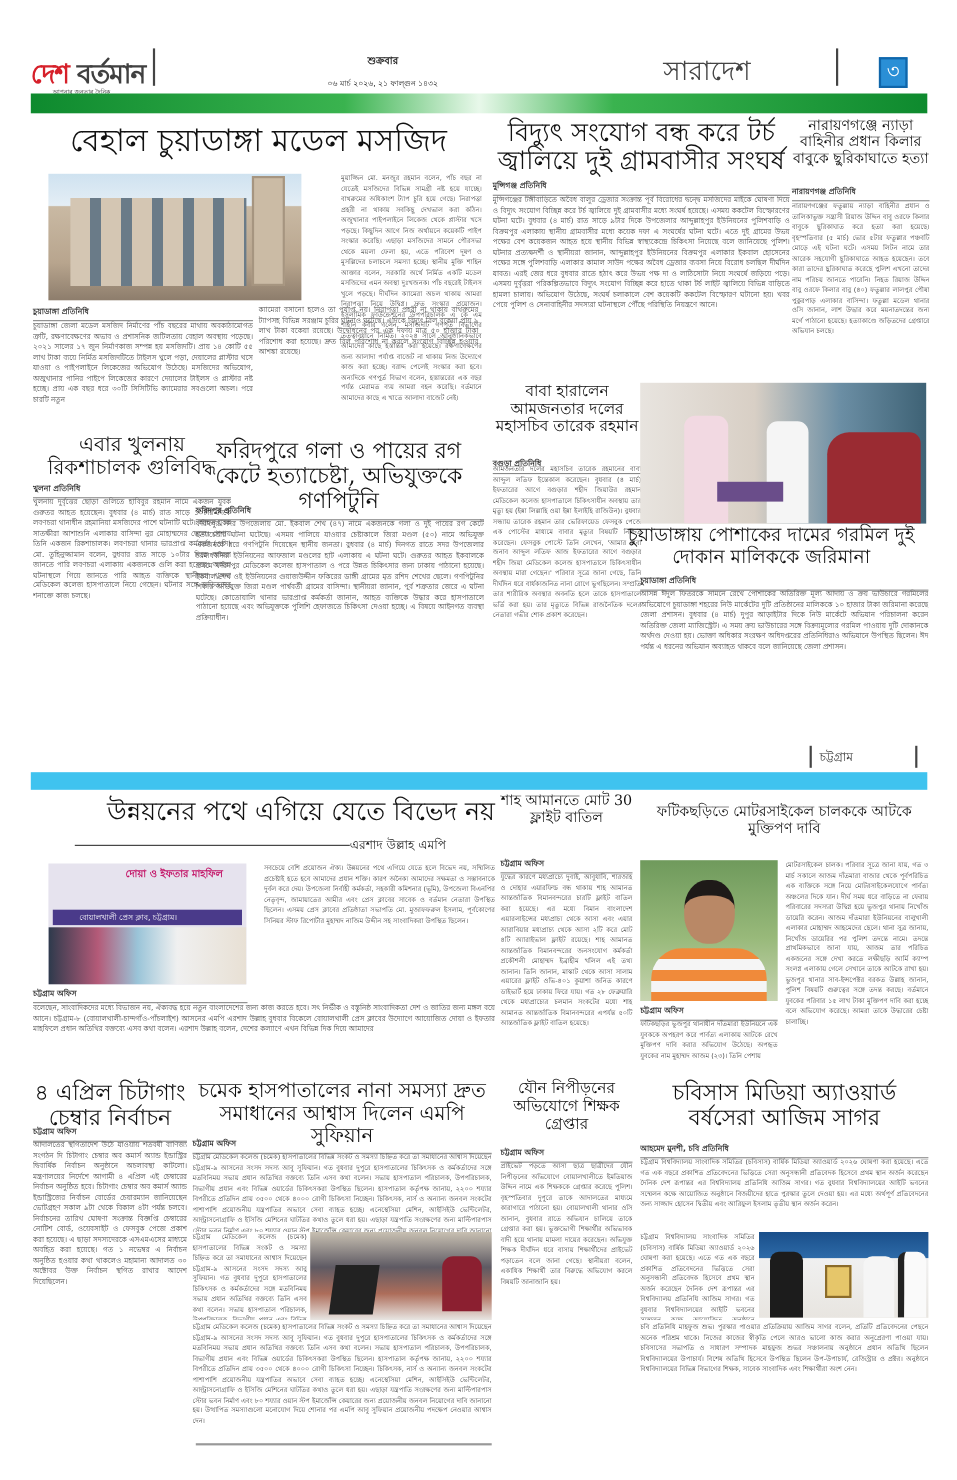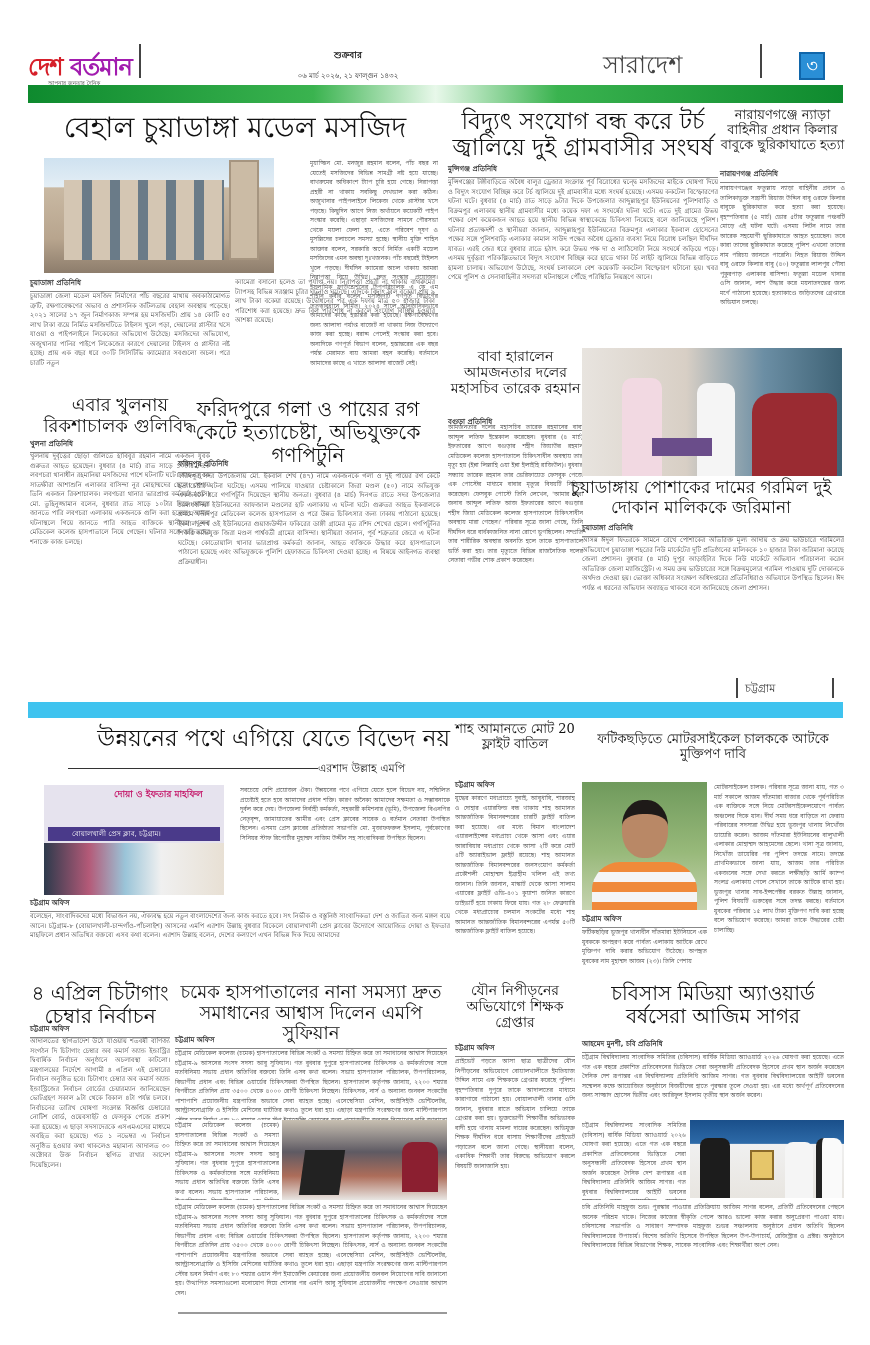--- a/index.html
+++ b/index.html
@@ -1,20 +1,20 @@
 <!DOCTYPE html>
 <html><head>
 <meta charset="utf-8">
 <style>
 *{box-sizing:border-box;margin:0;padding:0}
 body{width:870px;height:1345px;background:#fff;font-family:"DejaVu Sans",sans-serif;color:#222;position:relative;overflow:hidden}
 .abs{position:absolute}
 .masthead{left:28px;top:40px;width:815px;height:62px}
 .logo{left:0;top:8px;font-weight:bold;font-size:24px;letter-spacing:-1px}
-.logo .r{color:#d6202a}.logo .g{color:#a21caf}
+.logo .r{color:#d6202a}.logo .g{color:#404040}
 .logo-tag{left:20px;top:40px;font-size:5.5px;color:#333}
 .vbar{width:2px;background:#444}
 .day{left:250px;top:8px;font-size:9px;font-weight:bold;text-align:center;width:140px}
 .date{left:235px;top:30px;font-size:7px;width:170px;text-align:center}
 .section{left:575px;top:6px;font-size:24px;color:#444}
 .pagenum{left:771px;top:12px;width:26px;height:28px;background:#2a8fd6;border:2px solid #1066aa;color:#fff;font-size:18px;text-align:center;line-height:24px}
 .greenbar{left:28px;top:85px;width:815px;height:18px;background:linear-gradient(90deg,#0e8a2e 0%,#3ab34f 35%,#e8f8ea 50%,#3ab34f 65%,#0e8a2e 100%)}
 .h1{font-family:"DejaVu Serif",serif;color:#111;line-height:1.15;text-align:center}
 .byline{font-size:7px;font-weight:bold;color:#333;border-bottom:1px solid #888;padding-bottom:2px}
 .txt{font-size:6.5px;line-height:9.5px;color:#444;text-align:justify;overflow:hidden}
@@ -87,21 +87,21 @@
 <div class="abs" style="left:318px;top:760px;font-size:11px;color:#222">এরশাদ উল্লাহ এমপি</div>
 <div class="abs photo" style="left:44px;top:785px;width:180px;height:110px;background:#e6e3ee">
   <div class="abs" style="left:70px;top:2px;width:108px;height:30px;font-size:9px;color:#c4186a;font-weight:bold">দোয়া ও ইফতার মাহফিল</div>
   <div class="abs" style="left:4px;top:42px;width:172px;height:14px;background:#4a3a8a;color:#fff;font-size:7px;padding-left:24px;line-height:14px">বোয়ালখালী প্রেস ক্লাব, চট্টগ্রাম।</div>
   <div class="abs" style="left:0;top:58px;width:180px;height:52px;background:linear-gradient(90deg,#2d3a4c,#b45a78 25%,#9ac4d8 45%,#f0f0f0 65%,#e8e0d4)"></div>
 </div>
 <div class="abs byline" style="left:30px;top:897px;width:195px">চট্টগ্রাম অফিস</div>
 <div class="abs txt" style="left:30px;top:912px;width:420px;height:60px">বলেছেন, সাংবাদিকদের মধ্যে বিভাজন নয়, ঐক্যবদ্ধ হয়ে নতুন বাংলাদেশের জন্য কাজ করতে হবে। সৎ নির্ভীক ও বস্তুনিষ্ঠ সাংবাদিকতা দেশ ও জাতির জন্য মঙ্গল বয়ে আনে। চট্টগ্রাম-৮ (বোয়ালখালী-চান্দগাঁও-পাঁচলাইশ) আসনের এমপি এরশাদ উল্লাহ বুধবার বিকেলে বোয়ালখালী প্রেস ক্লাবের উদ্যোগে আয়োজিত দোয়া ও ইফতার মাহফিলে প্রধান অতিথির বক্তব্যে এসব কথা বলেন। এরশাদ উল্লাহ বলেন, দেশের কল্যাণে এখন বিভিন্ন দিক দিয়ে আমাদের</div>
 <div class="abs txt" style="left:240px;top:785px;width:210px;height:125px;font-size:6px">সবচেয়ে বেশি প্রয়োজন ঐক্য। উন্নয়নের পথে এগিয়ে যেতে হলে বিভেদ নয়, সম্মিলিত প্রচেষ্টাই হতে হবে আমাদের প্রধান শক্তি। কারণ অনৈক্য আমাদের সক্ষমতা ও সম্ভাবনাকে দুর্বল করে দেয়। উপজেলা নির্বাহী কর্মকর্তা, সহকারী কমিশনার (ভূমি), উপজেলা বিএনপির নেতৃবৃন্দ, জামায়াতের আমীর এবং প্রেস ক্লাবের সাবেক ও বর্তমান নেতারা উপস্থিত ছিলেন। এসময় প্রেস ক্লাবের প্রতিষ্ঠাতা সভাপতি মো. মুজাফফরুল ইসলাম, পূর্বকোণের সিনিয়র স্টাফ রিপোর্টার মুহাম্মদ নাজিম উদ্দীন সহ সাংবাদিকরা উপস্থিত ছিলেন।</div>
 
-<div class="abs h1" style="left:455px;top:722px;width:120px;font-size:13px">শাহ আমানতে মোট 20 ফ্লাইট বাতিল</div>
+<div class="abs h1" style="left:455px;top:722px;width:120px;font-size:13px">শাহ আমানতে মোট 30 ফ্লাইট বাতিল</div>
 <div class="abs byline" style="left:455px;top:779px;width:120px">চট্টগ্রাম অফিস</div>
 <div class="abs txt" style="left:455px;top:793px;width:120px;height:168px;font-size:6px">যুদ্ধের কারণে মধ্যপ্রাচ্যে দুবাই, আবুধাবি, শারজাহ ও দোহার এয়ারফিল্ড বন্ধ থাকায় শাহ আমানত আন্তর্জাতিক বিমানবন্দরের চারটি ফ্লাইট বাতিল করা হয়েছে। এর মধ্যে বিমান বাংলাদেশ এয়ারলাইন্সের মধ্যপ্রাচ্য থেকে আসা এবং এয়ার আরাবিয়ার মধ্যপ্রাচ্য থেকে আসা ২টি করে মোট ৪টি অ্যারাইভাল ফ্লাইট রয়েছে। শাহ আমানত আন্তর্জাতিক বিমানবন্দরের জনসংযোগ কর্মকর্তা প্রকৌশলী মোহাম্মদ ইব্রাহীম খলিল এই তথ্য জানান। তিনি জানান, মাস্কাট থেকে আসা সালাম এয়ারের ফ্লাইট ওভি-৪০১ কুয়াশা জনিত কারণে ডাইভার্ট হয়ে ঢাকায় ফিরে যায়। গত ২৮ ফেব্রুয়ারি থেকে মধ্যপ্রাচ্যের চলমান সংকটের মধ্যে শাহ আমানত আন্তর্জাতিক বিমানবন্দরের এপর্যন্ত ৫০টি আন্তর্জাতিক ফ্লাইট বাতিল হয়েছে।</div>
 
 <div class="abs h1" style="left:582px;top:732px;width:262px;font-size:13px">ফটিকছড়িতে মোটরসাইকেল চালককে আটকে মুক্তিপণ দাবি</div>
 <div class="abs photo" style="left:582px;top:782px;width:125px;height:128px;background:linear-gradient(180deg,#6f9a5c 0%,#98b97a 55%,#c7d4b1 100%)">
   <div class="abs" style="left:40px;top:18px;width:46px;height:58px;background:#b98866;border-radius:45%;border-top:14px solid #1e1a18"></div>
   <div class="abs" style="left:10px;top:80px;width:105px;height:48px;background:repeating-linear-gradient(180deg,#f08a3a 0 10px,#f5f5f5 10px 20px);border-radius:28px 28px 0 0"></div>
 </div>
 <div class="abs byline" style="left:582px;top:913px;width:125px">চট্টগ্রাম অফিস</div>
 <div class="abs txt" style="left:582px;top:927px;width:125px;height:38px;font-size:6px">ফটিকছড়ির ভুজপুর থানাধীন দাঁতমারা ইউনিয়নে এক যুবককে অপহরণ করে পার্বত্য এলাকায় আটকে রেখে মুক্তিপণ দাবি করার অভিযোগ উঠেছে। অপহৃত যুবকের নাম মুহাম্মদ আজম (২৩)। তিনি পেশায়</div>

